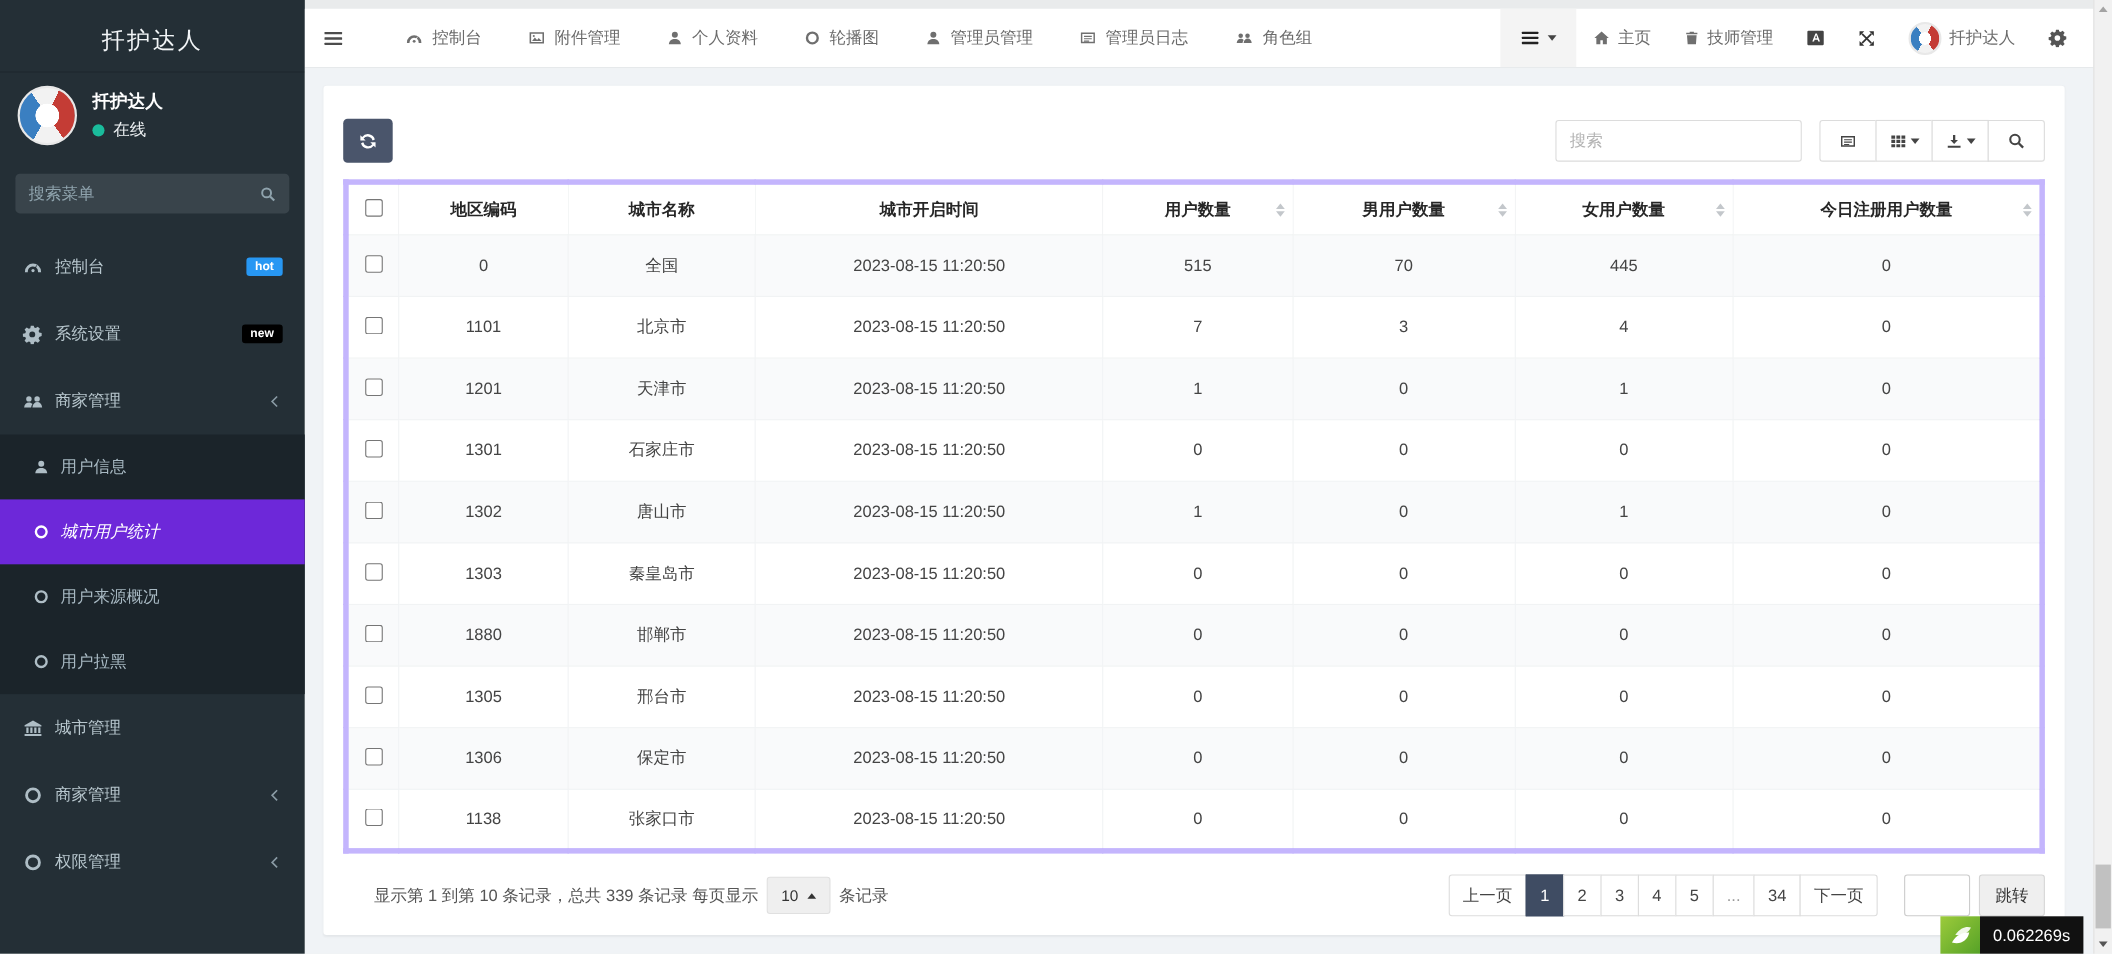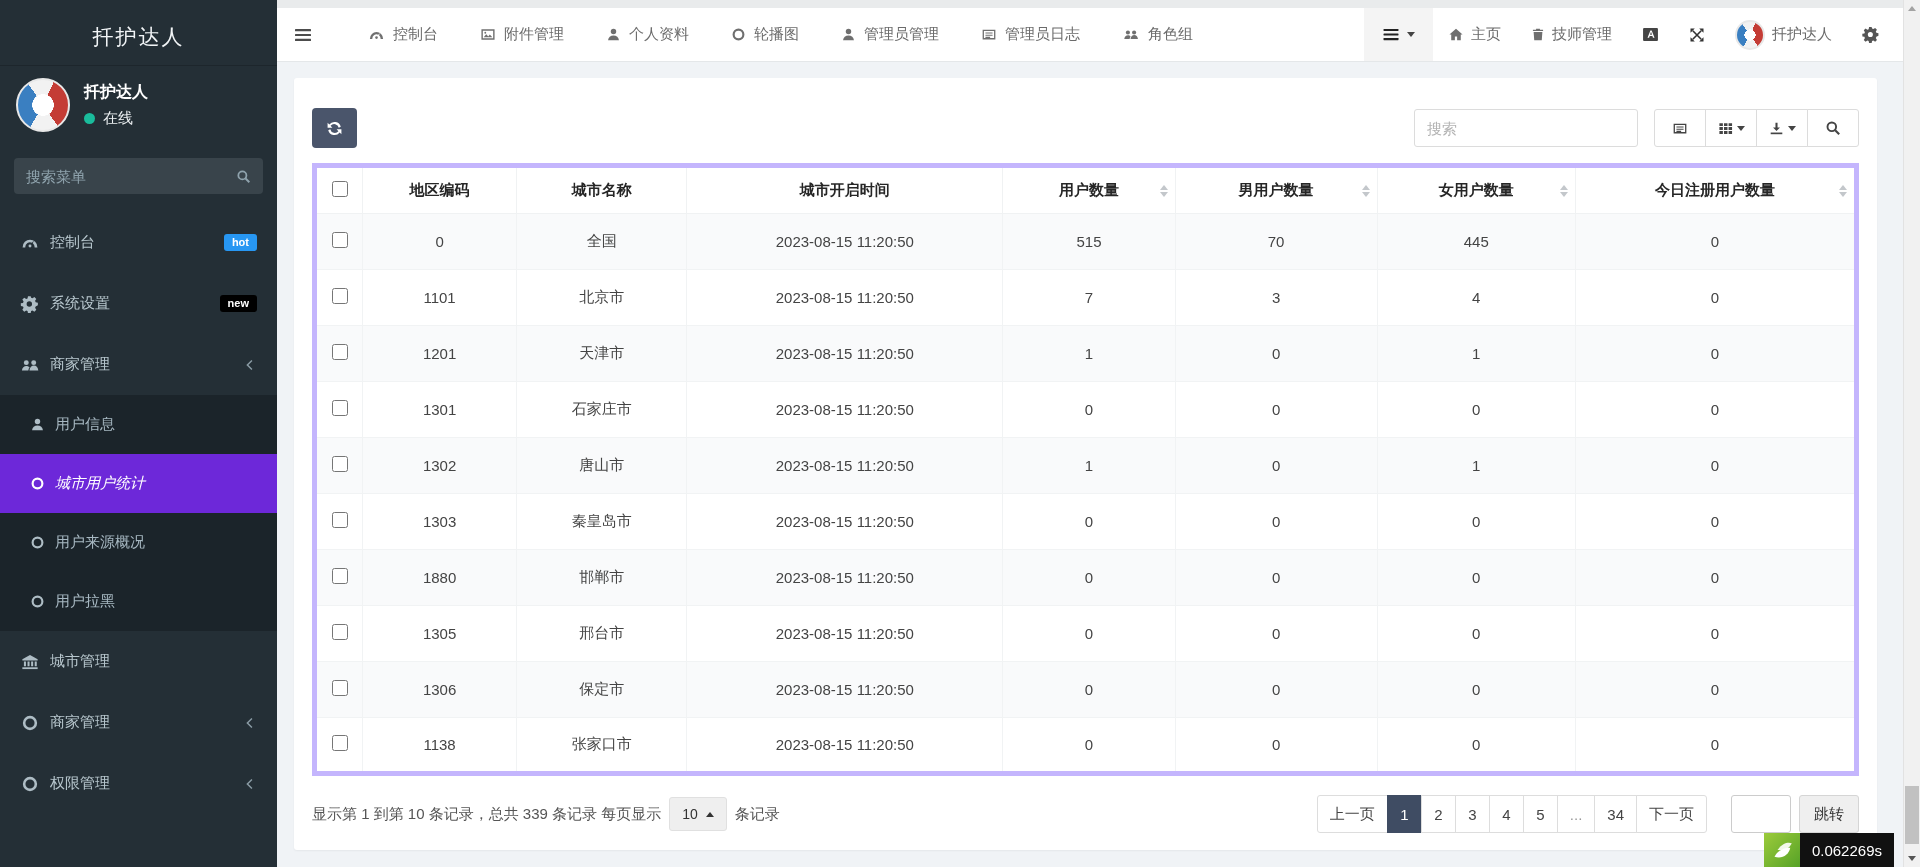--- a/index.html
+++ b/index.html
@@ -88,21 +88,21 @@
   tbody tr:nth-child(odd) { background:#f9fafb; }
   .sorter { position:absolute; right:7px; top:50%; transform:translateY(-50%);
     display:flex; flex-direction:column; gap:2px; }
   .sorter i { width:0; height:0; border-left:4px solid transparent; border-right:4px solid transparent; display:block; }
   .sorter .up { border-bottom:5px solid #c3c7cb; }
   .sorter .dn { border-top:5px solid #c3c7cb; }
   input[type=checkbox] { width:16px; height:16px; cursor:pointer; }
 
   .panel-footer { position:absolute; left:18px; right:18px; bottom:16px; height:40px;
     display:flex; align-items:center; font-size:15px; color:#555; }
-  .summary { display:flex; align-items:center; gap:8px; white-space:nowrap; }
+  .summary { display:flex; align-items:center; gap:8px; white-space:nowrap;margin-left:28px; }
   .pagesize-btn { display:inline-flex; align-items:center; gap:8px; background:#efefef;
     border:1px solid #e0e0e0; border-radius:3px; padding:8px 12px; font-size:14px; color:#333; cursor:pointer; }
   .pagination { margin-left:auto; display:flex; align-items:center; }
   .page-btn { min-width:35px; height:38px; display:flex; align-items:center; justify-content:center;
     padding:0 12px; background:#fff; border:1px solid #ddd; margin-left:-1px; color:#444;
     font-size:15px; cursor:pointer; text-decoration:none; white-space:nowrap; }
   .page-btn.active { background:#3f4c63; border-color:#3f4c63; color:#fff; }
   .page-btn.ellipsis { color:#999; cursor:default; }
   .jump-input { width:60px; height:38px; border:1px solid #ccc; border-radius:3px; margin-left:24px;
     outline:none; padding:0 8px; font-size:15px; font-family:inherit; }

